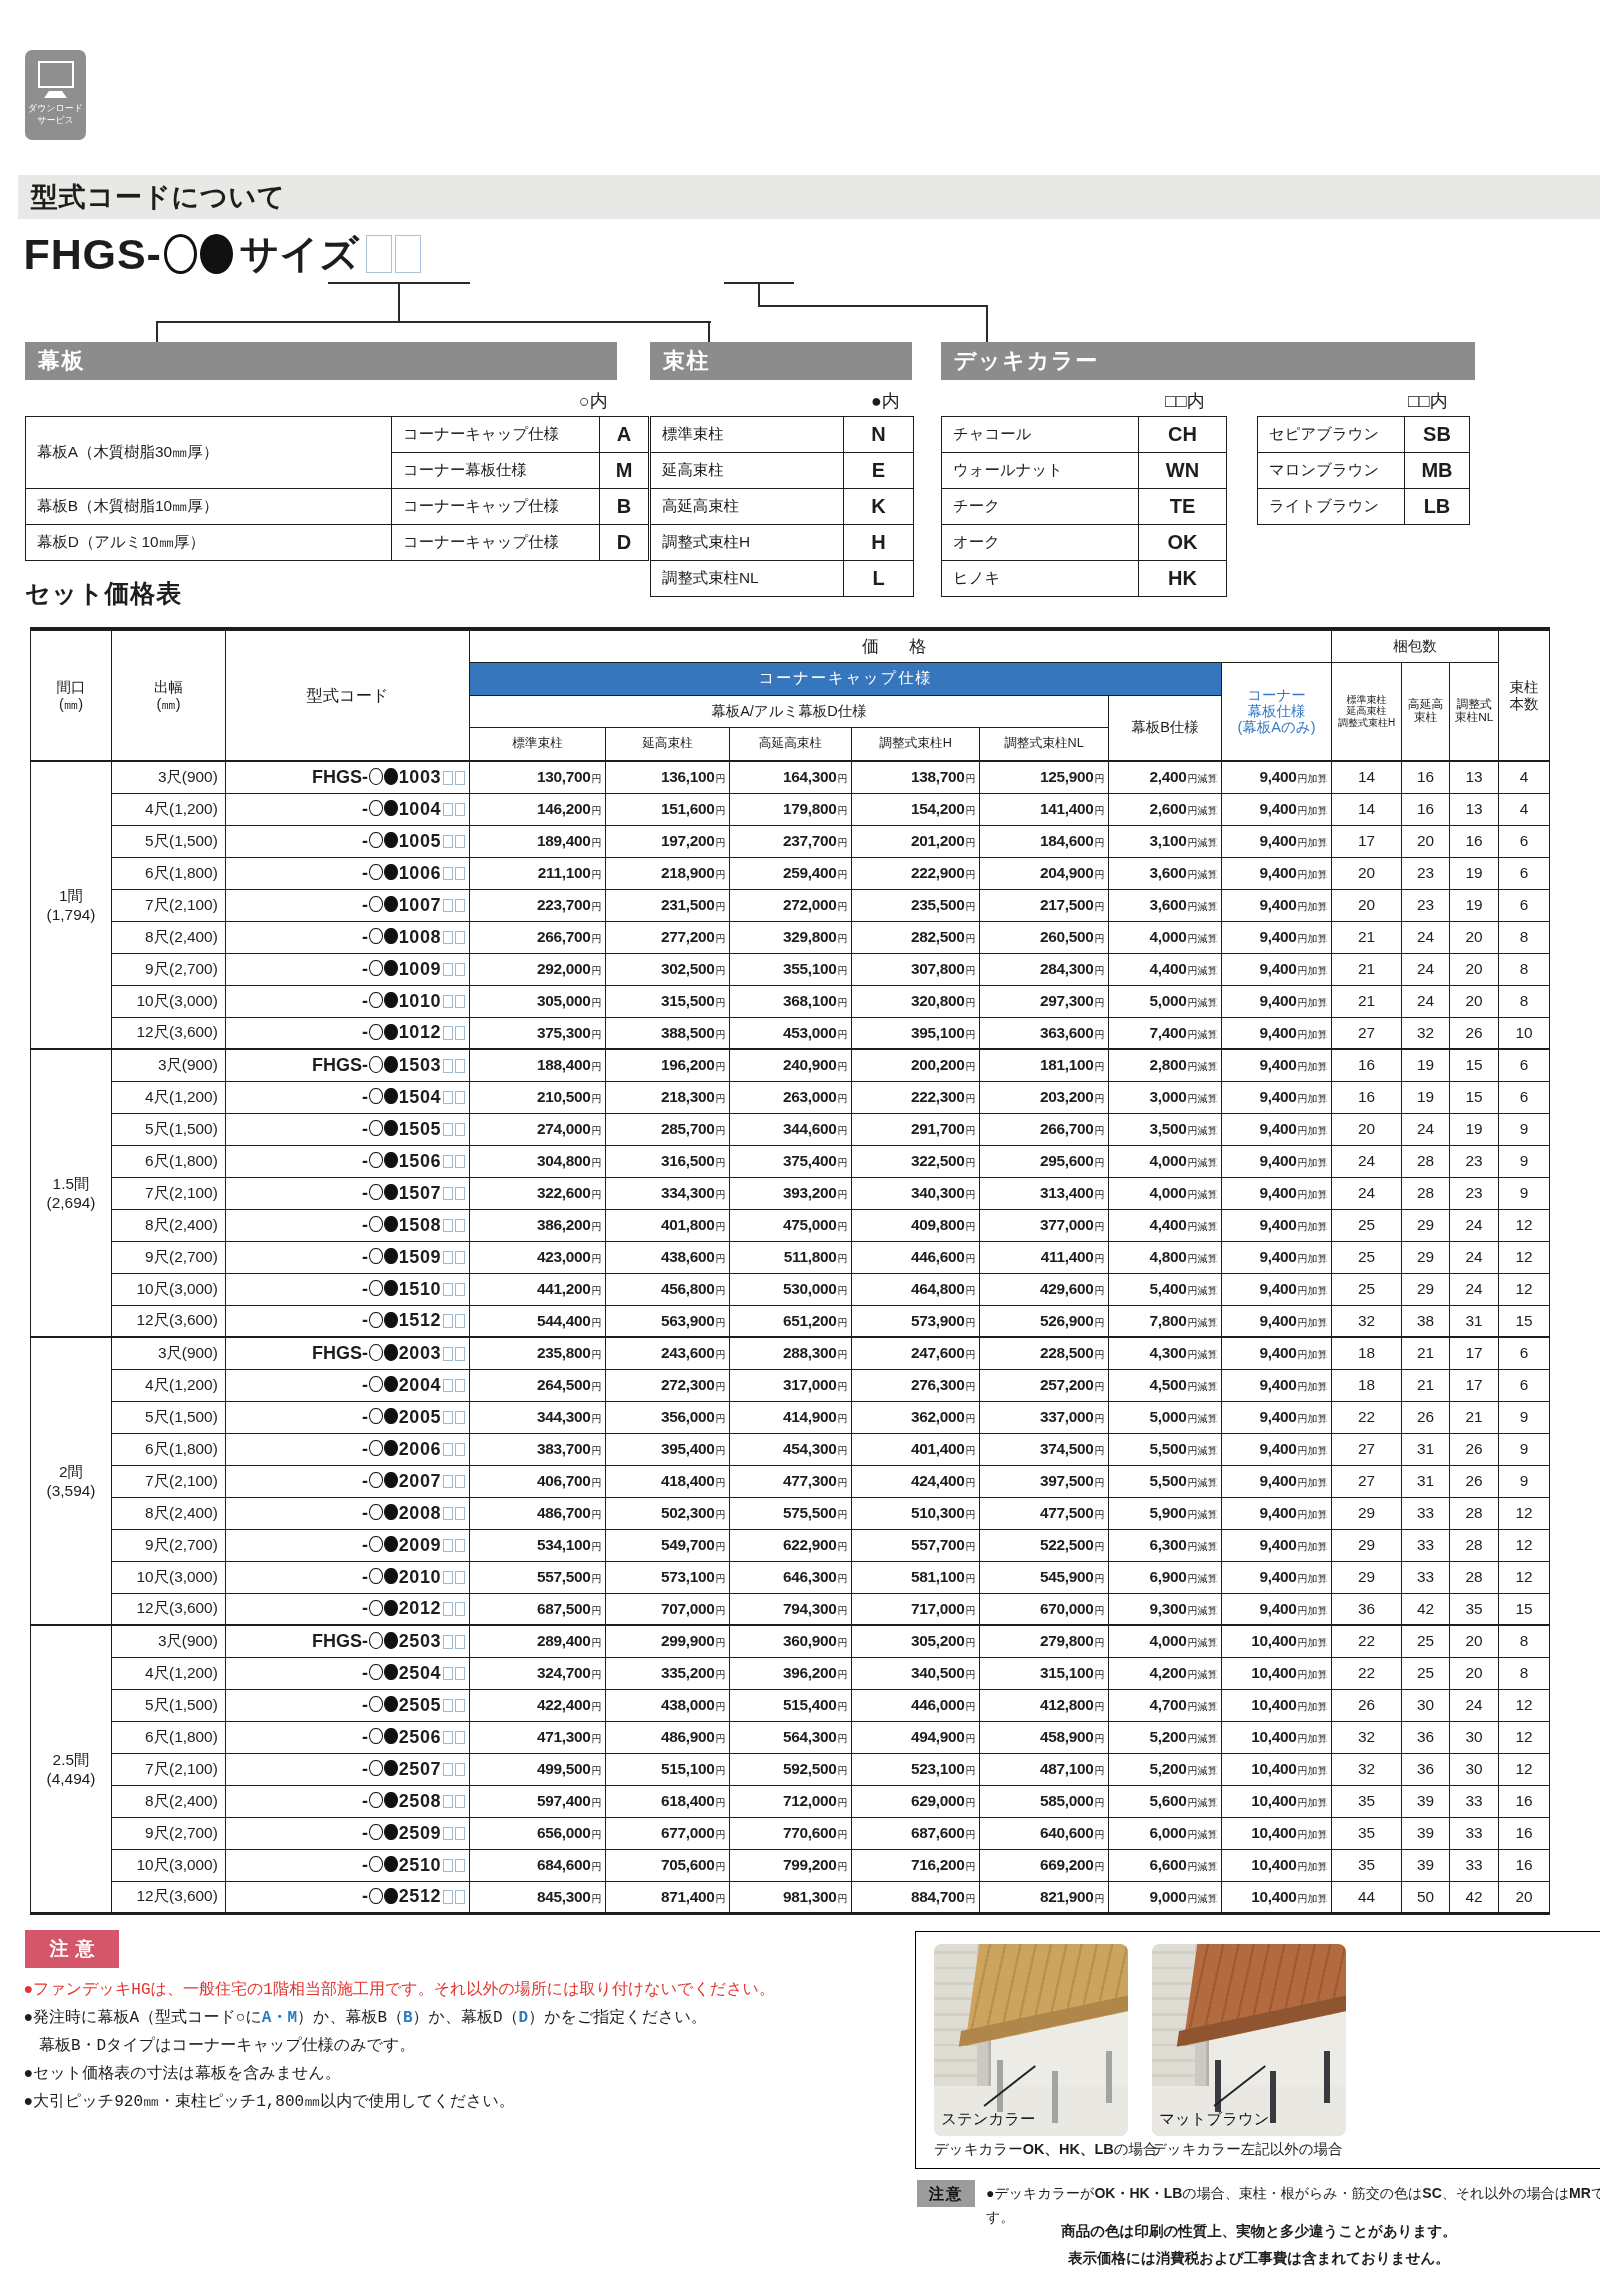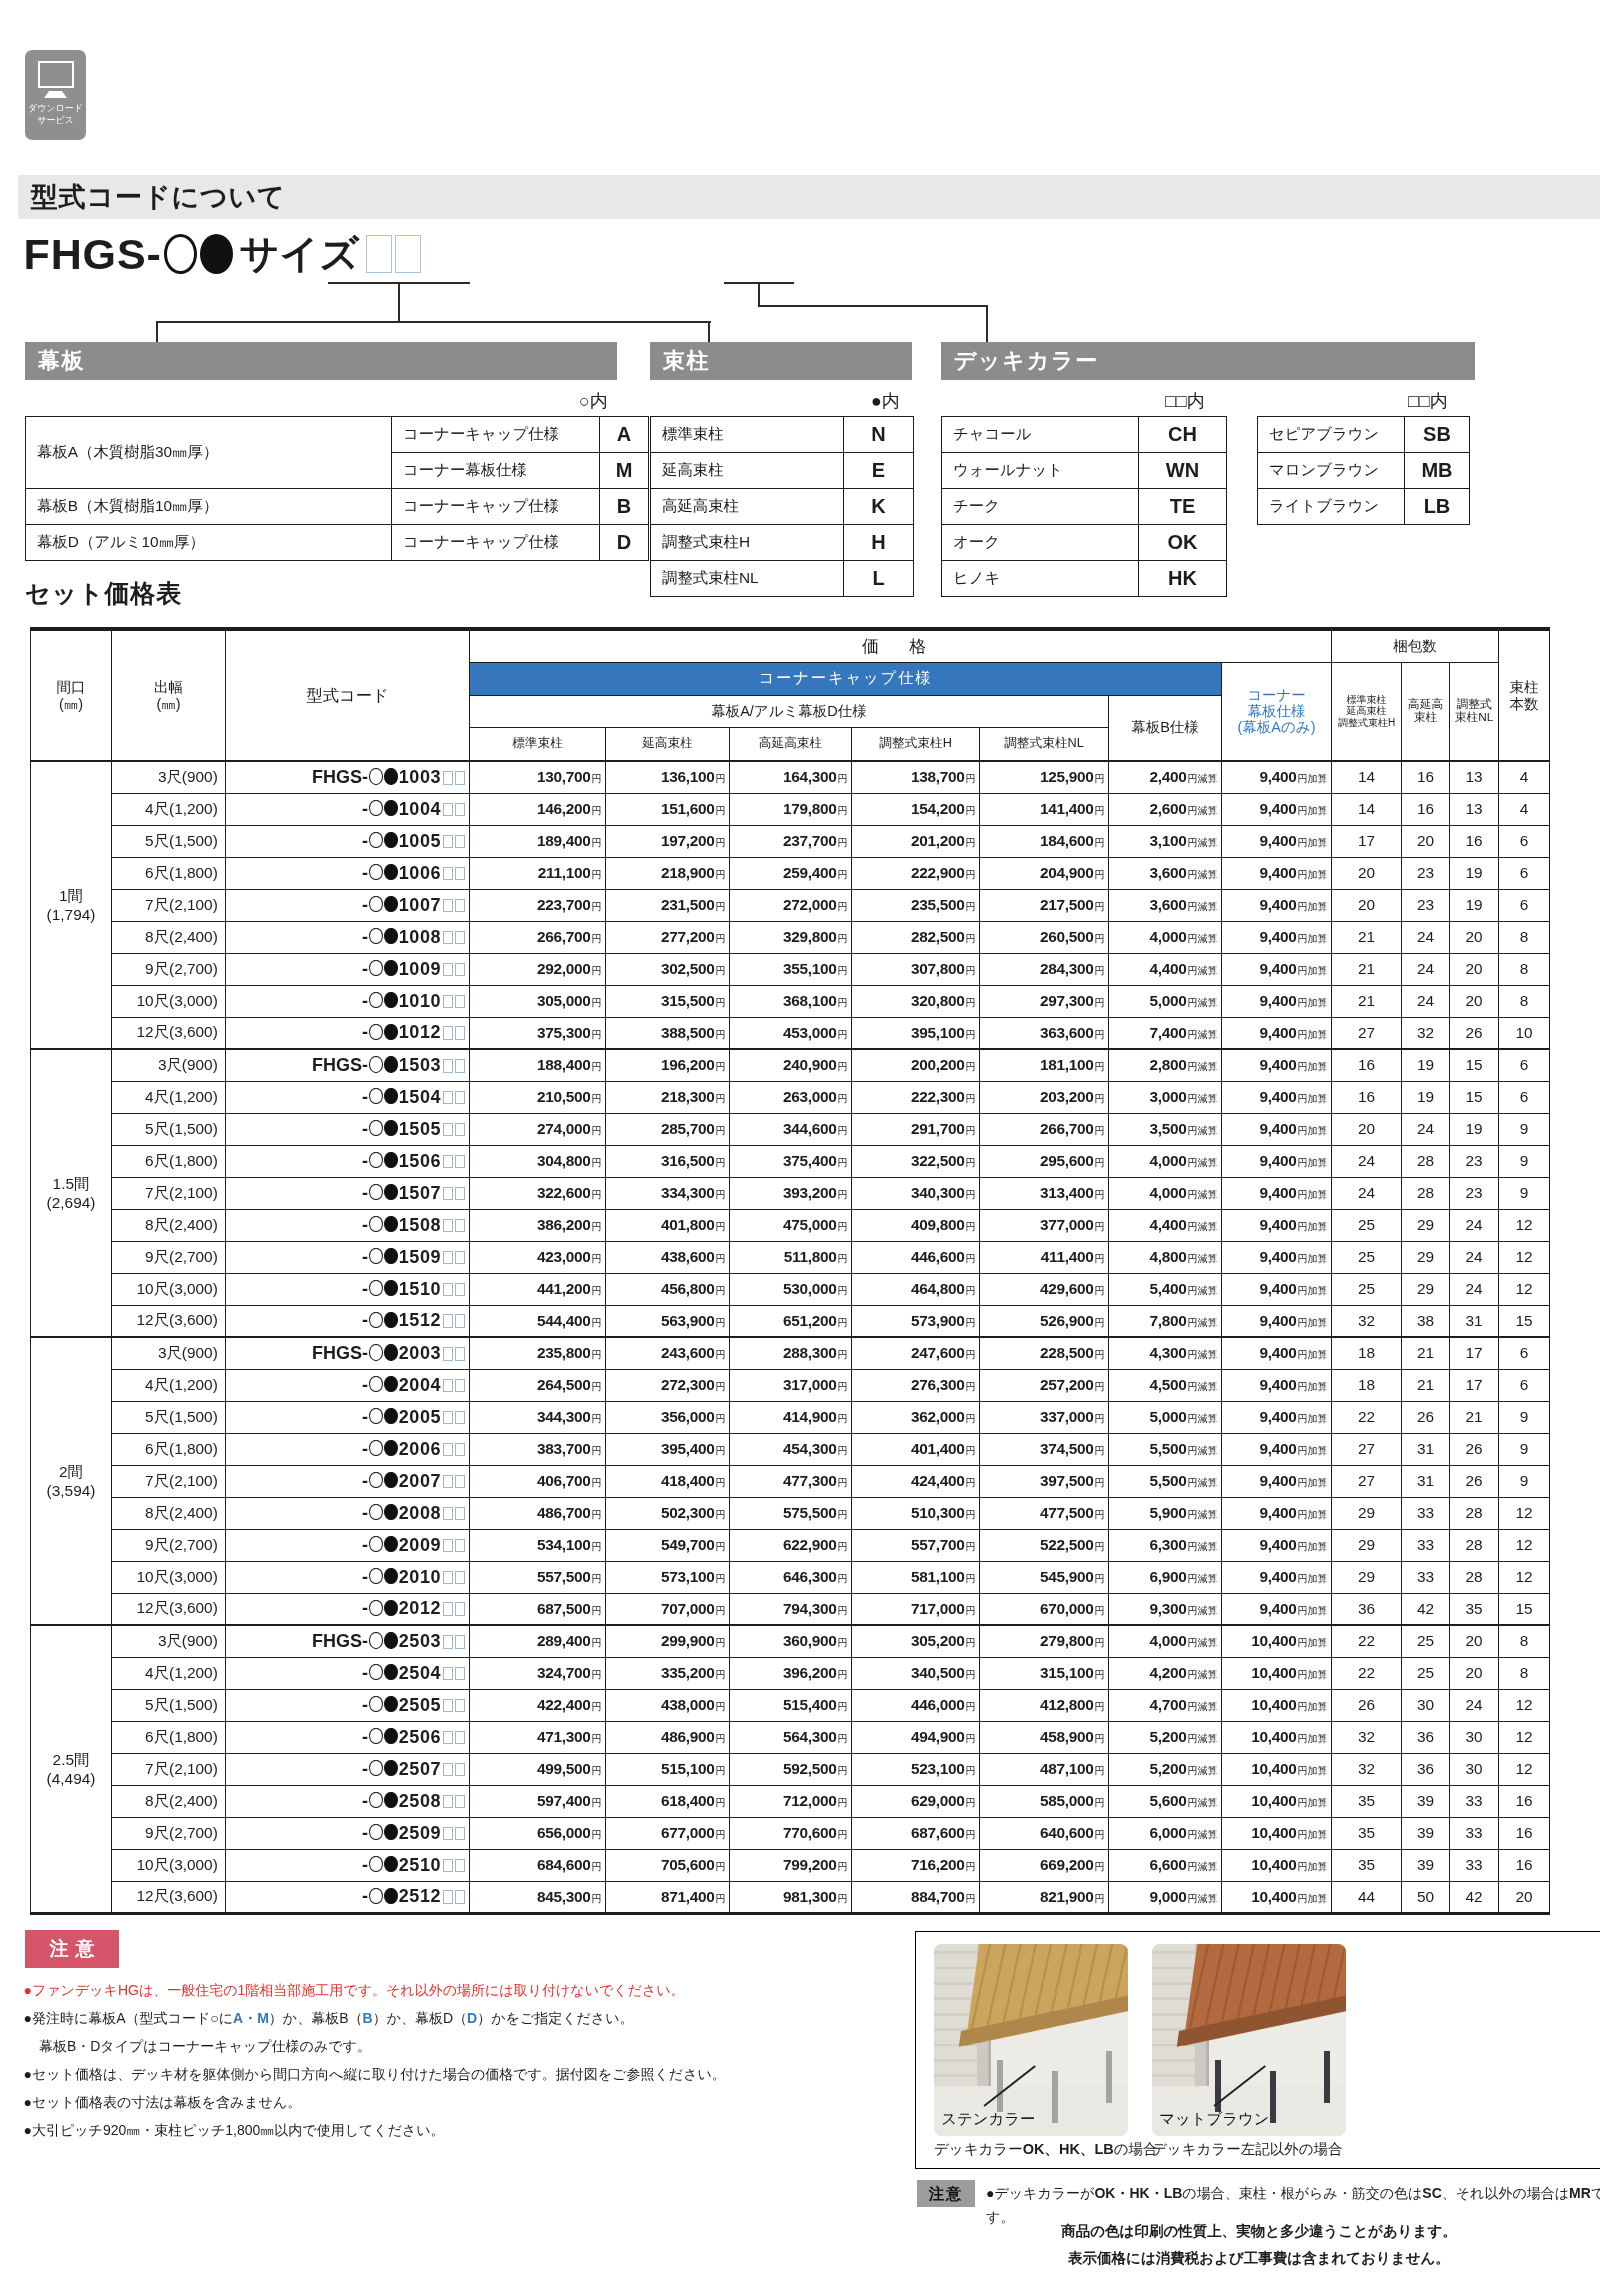--- a/index.html
+++ b/index.html
@@ -68,21 +68,21 @@
   .mini-circ.filled { background:#111; }
   .mini-sq { display:inline-block; width:10px; height:13.6px; border:0.9px solid #9db8d0; vertical-align:-1.8px; margin-left:1.8px; }
   td.price-cell { text-align:right; padding-right:3.6px; white-space:nowrap; }
   .pnum { font-weight:bold; letter-spacing:-0.3px; }
   .yen { font-size:10px; margin-left:0.9px; }
   td.pack-cell, td.posts-cell { text-align:center; font-size:15.4px; }
 
   
   .note-badge { position:absolute; left:25px; top:1930px; width:94px; height:38px; background:#d5566b;
     color:#fff; font-size:19px; font-weight:bold; letter-spacing:7.2px; text-align:center; line-height:38px; text-indent:7.2px; }
-  .notes { position:absolute; left:23.5px; top:1976px; width:896px; font-size:14px; line-height:28px; list-style:none; }
+  .notes { position:absolute; left:23.5px; top:1976px; width:896px; font-size:16px; line-height:28px; list-style:none;font-family:Liberation Mono, monospace; }
   .notes li.red { color:#e5322d; }
   .seg-blue { color:#2b7bc0; font-weight:bold; }
   .seg-bold { font-weight:bold; }
   .notes li.indent { padding-left:15.4px; }
 
   
   .photo-box { position:absolute; left:915px; top:1931px; width:688px; height:238px; border:1.8px solid #000; background:#fff; }
   .photo { position:absolute; top:11.8px; width:194px; height:192px; background:#edebe5; overflow:hidden;border-radius:8px; }
   .photo .wall { position:absolute; left:0; top:0; width:45px; height:100%;
     background:repeating-linear-gradient(0deg,#dedcd3 0 12.7px,#d2d0c6 12.7px 15.4px); }
@@ -867,21 +867,20 @@
           <td class="posts-cell">20</td>
         </tr>
       </tbody>
   </table>
 
   <div class="note-badge">注意</div>
   <ul class="notes">
       <li class="red"><span>●ファンデッキHGは、一般住宅の1階相当部施工用です。それ以外の場所には取り付けないでください。</span></li>
       <li><span>●発注時に幕板A（型式コード○に</span><span class="seg-blue">A・M</span><span>）か、幕板B（</span><span class="seg-blue">B</span><span>）か、幕板D（</span><span class="seg-blue">D</span><span>）かをご指定ください。</span></li>
       <li class="indent"><span>幕板B・Dタイプはコーナーキャップ仕様のみです。</span></li>
-      <li><span>●セット価格は、デッキ材を躯体側から間口方向へ縦に取り付けた場合の価格です。据付図をご参照ください。</span></li>
       <li><span>●セット価格表の寸法は幕板を含みません。</span></li>
       <li><span>●大引ピッチ920㎜・束柱ピッチ1,800㎜以内で使用してください。</span></li>
     </ul>
 
   <div class="photo-box">
     <div class="photo" style="left:18px">
       <div class="wall"></div>
       <div class="pillar"></div>
       <div class="floor"></div>
       <div class="deck-top" id="deckL-top" style="background: repeating-linear-gradient(95deg, rgb(205, 164, 94) 0px, rgb(205, 164, 94) 13.6px, rgb(184, 146, 79) 13.6px, rgb(184, 146, 79) 16.3px);"></div>

